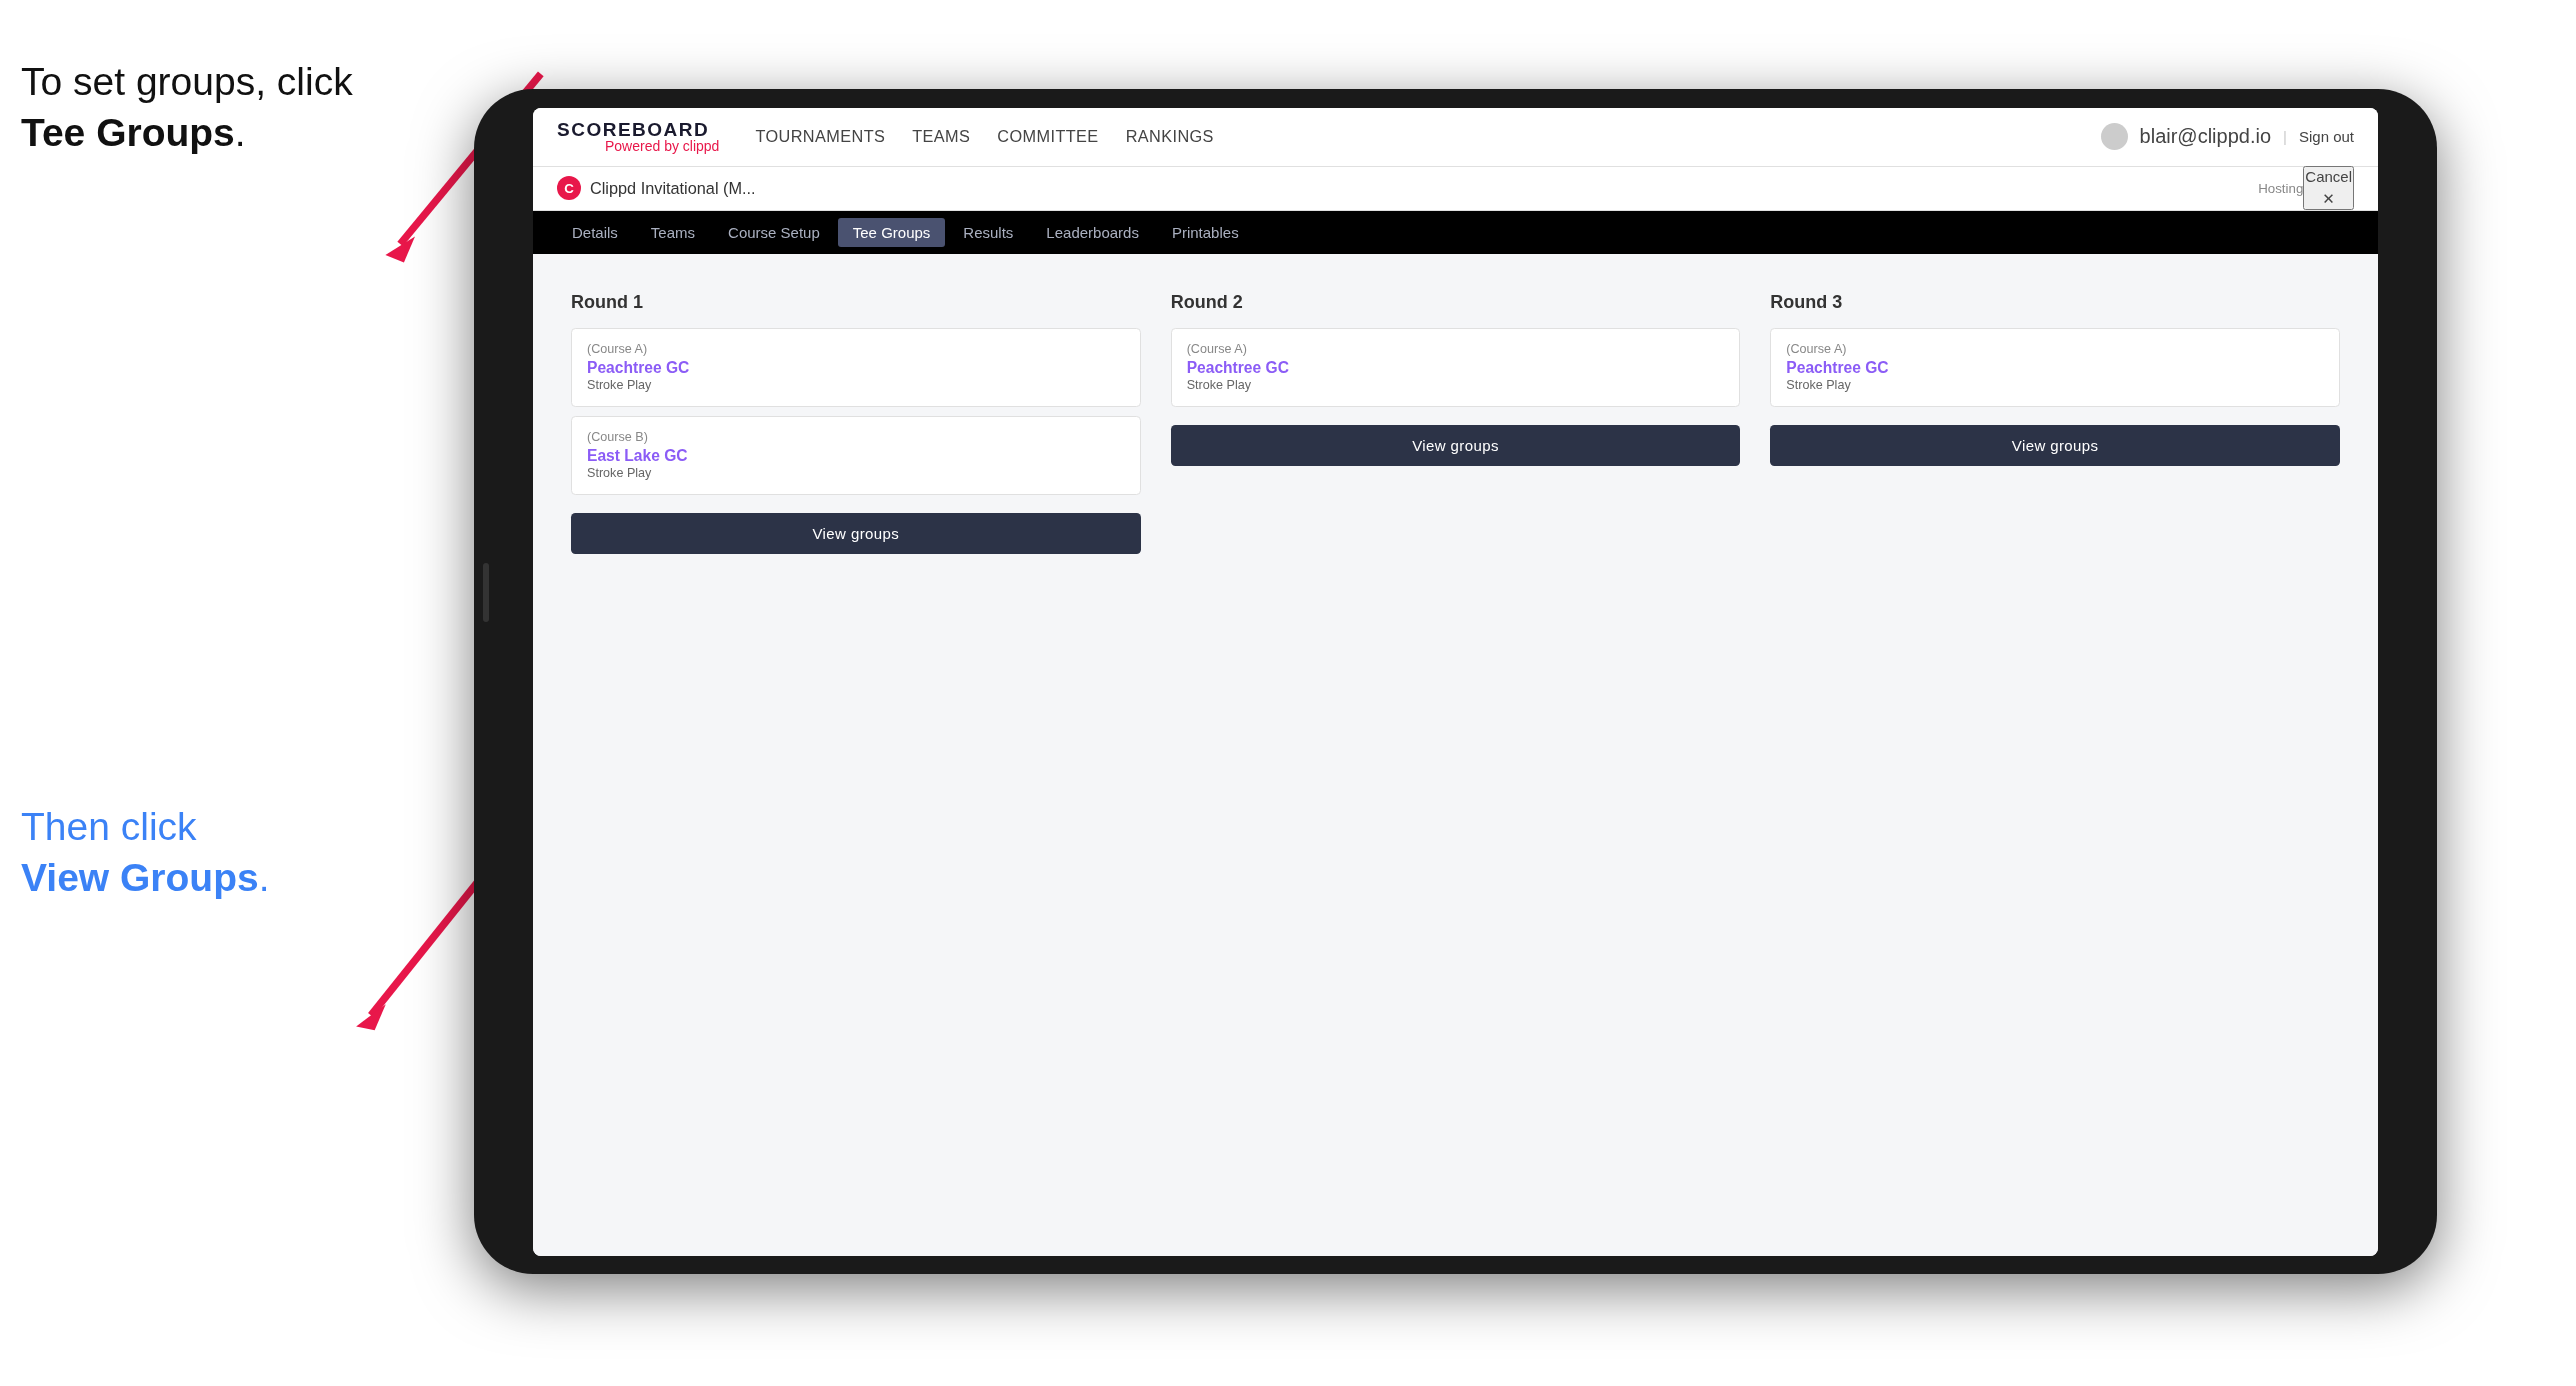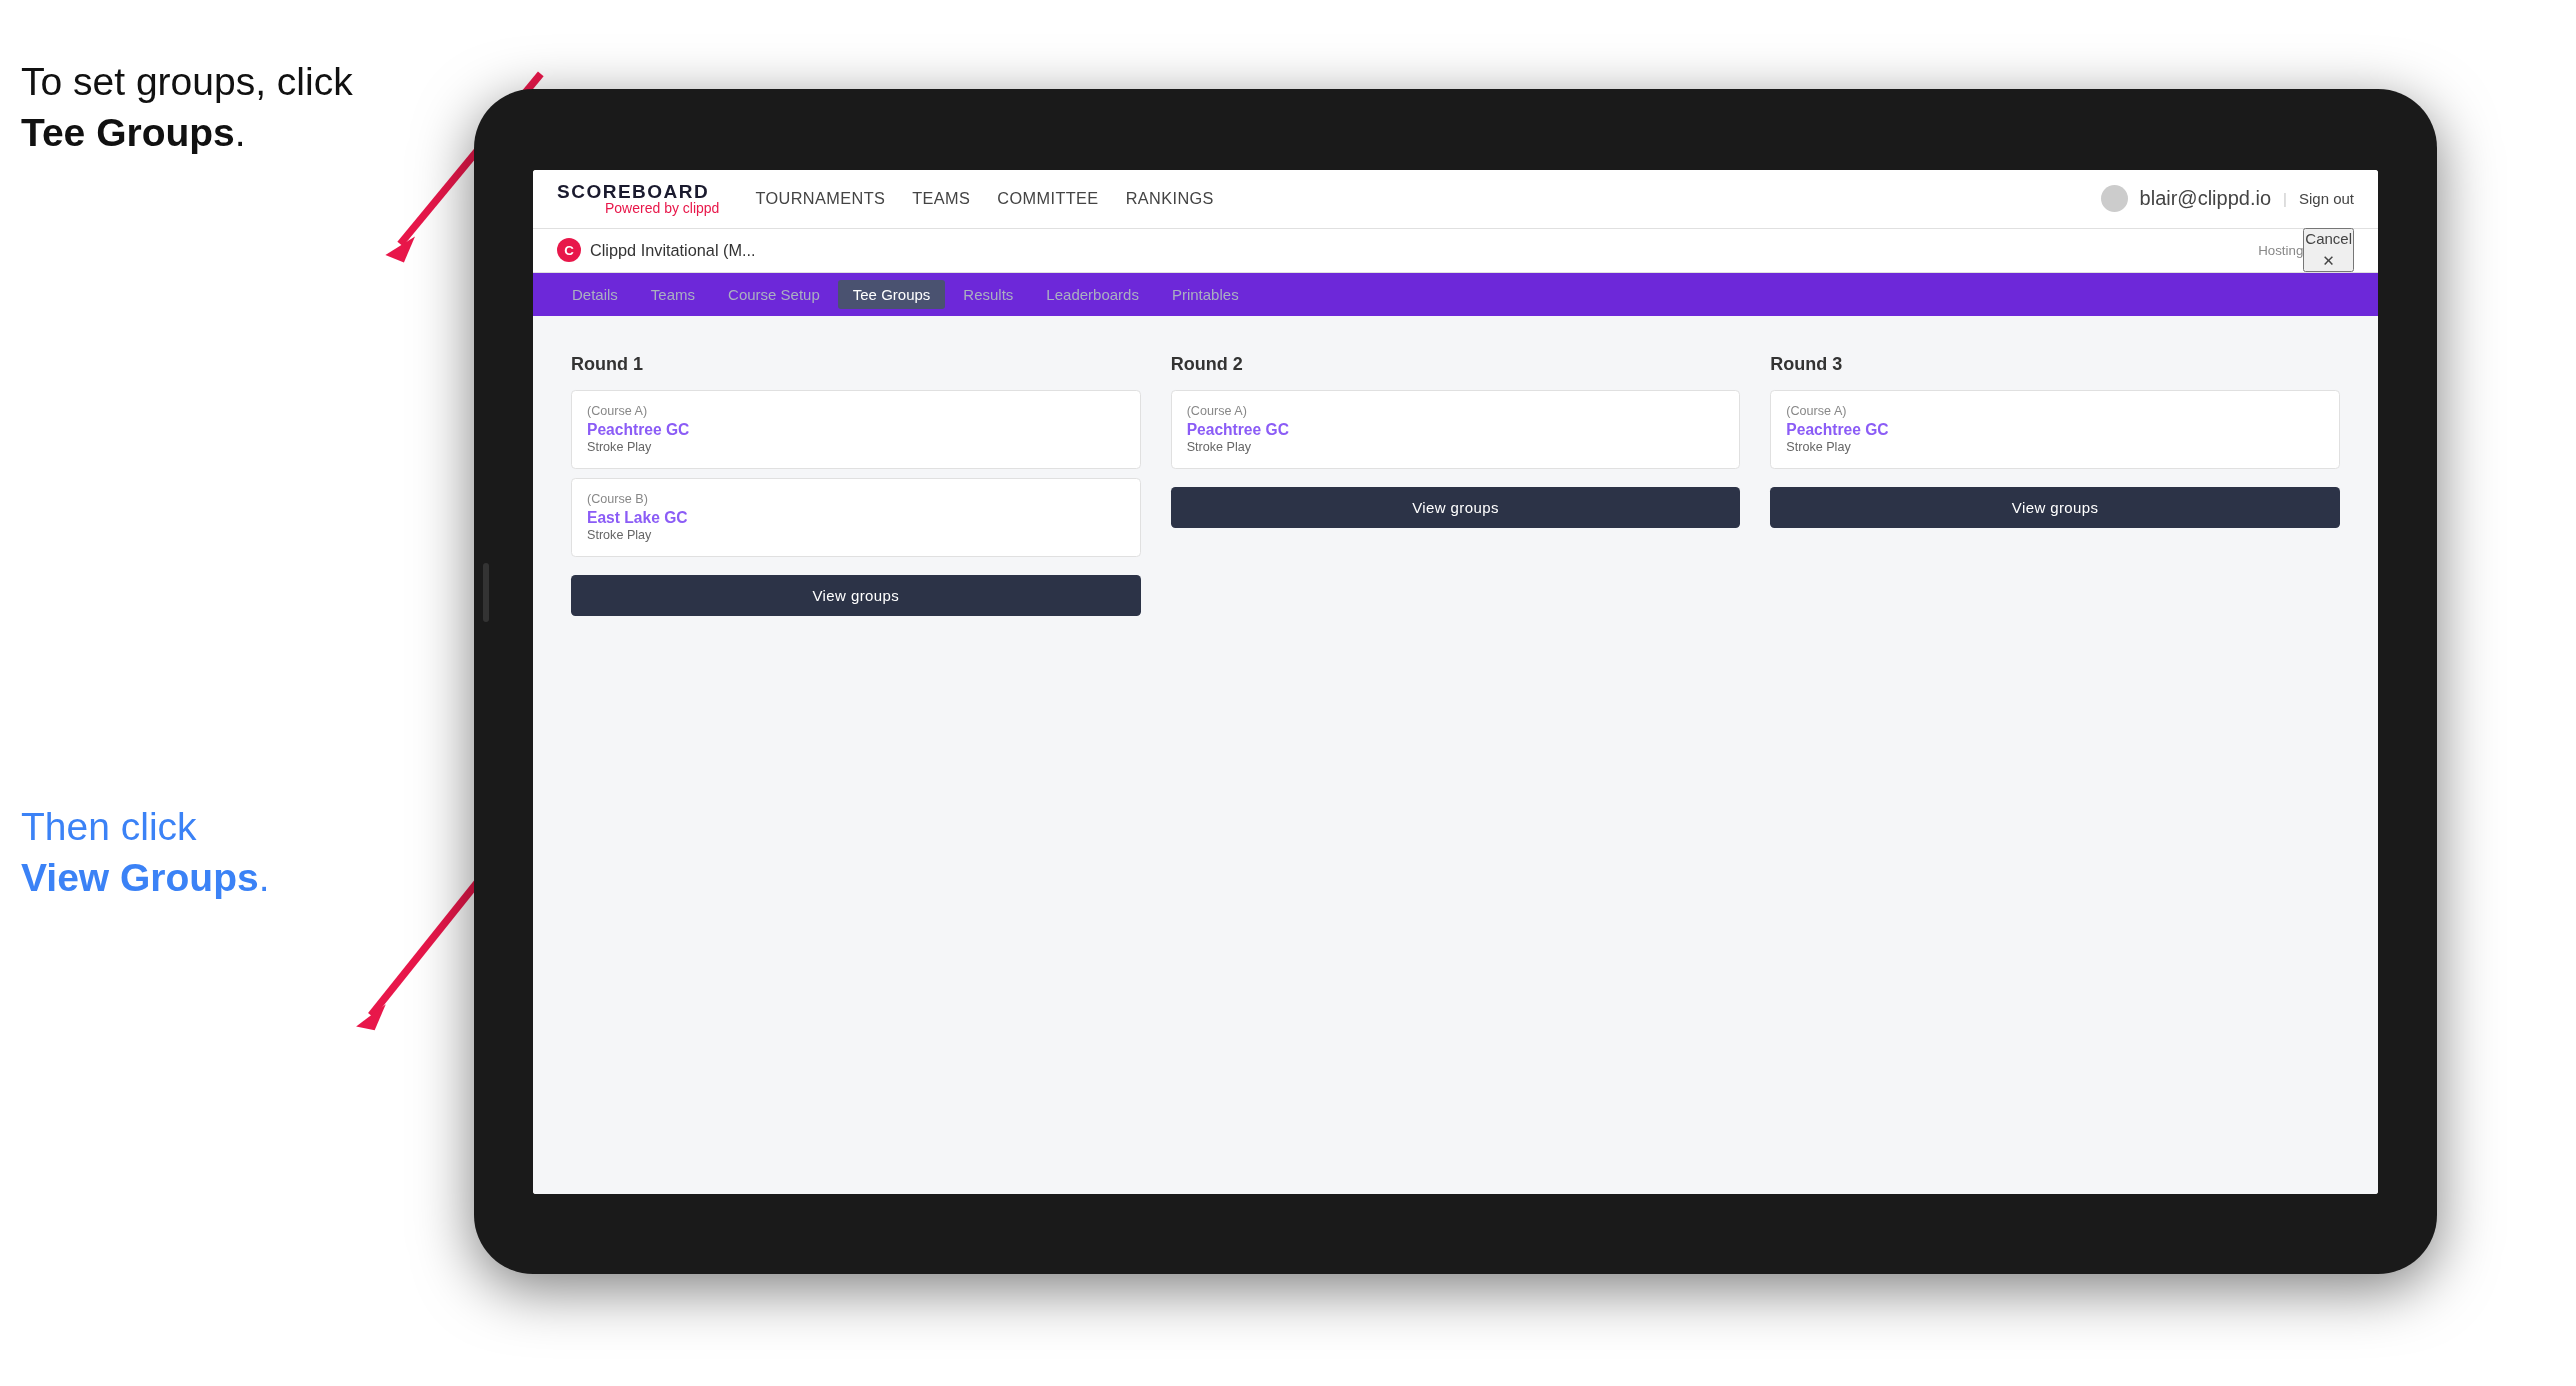--- a/index.html
+++ b/index.html
@@ -65,23 +65,23 @@
       background: #1a1a1a;
       border-radius: 59px;
       box-shadow: 0 15px 59px rgba(0,0,0,0.5);
       display: flex;
       align-items: center;
       justify-content: center;
     }
 
     .tablet-screen {
       width: 1845px;
-      height: 1024px;
+      height: 1148px;
       background: #ffffff;
-      border-radius: 3px;
+      border-radius: 8px;
       overflow: hidden;
       display: flex;
       flex-direction: column;
     }
 
     
     .top-nav {
       background: #ffffff;
       border-bottom: 0.7px solid #e0e0e0;
       display: flex;
@@ -190,21 +190,21 @@
       color: #444;
       cursor: pointer;
       display: flex;
       align-items: center;
       gap: 4.4px;
       flex-direction: column;
     }
 
     
     .tab-bar {
-      background: #6d28d9;
+      background: #000000;
       display: flex;
       align-items: center;
       padding: 0 24px;
       height: 43px;
       flex-shrink: 0;
       gap: 3px;
     }
 
     .tab-item {
       padding: 6px 15px;

